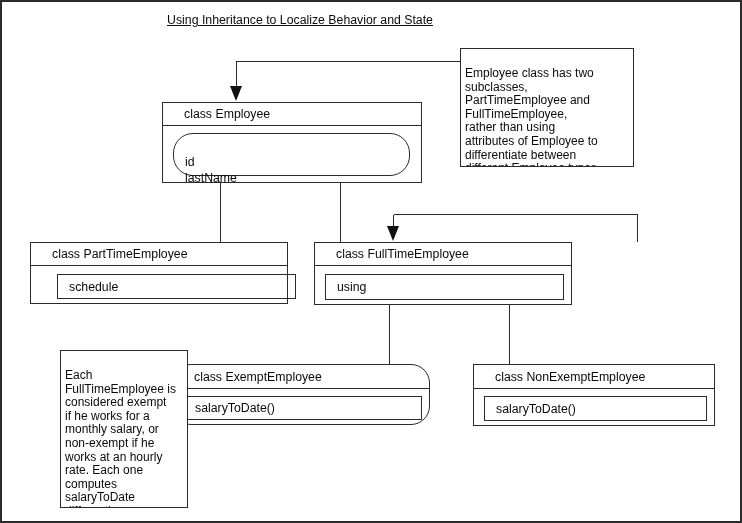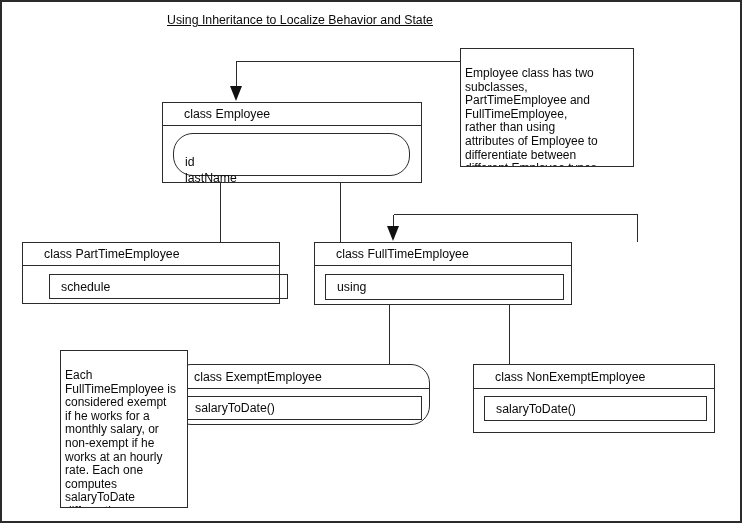--- a/index.html
+++ b/index.html
@@ -95,36 +95,36 @@
 <div id="canvas">
 
   <div class="title">Using Inheritance to Localize Behavior and State</div>
 
   <div class="cls" style="left:160px; top:100px; width:260px; height:81px;">
     <div class="cls-h" style="height:23px;">class Employee</div>
     <div class="cls-inner multi" style="left:10px; top:30px; width:237px; height:43px;">id
 lastName</div>
   </div>
 
-  <div class="cls" style="left:20px; top:240px; width:258px; height:62px;">
+  <div class="cls" style="left:28px; top:240px; width:258px; height:62px;">
     <div class="cls-h" style="height:23px;">class PartTimeEmployee</div>
     <div class="cls-inner" style="left:10px; top:31px; width:239px; height:25px;margin-left:16px;">schedule</div>
   </div>
 
   <div class="cls" style="left:312px; top:240px; width:258px; height:63px;">
     <div class="cls-h" style="height:23px;">class FullTimeEmployee</div>
     <div class="cls-inner" style="left:10px; top:31px; width:239px; height:26px;">using</div>
   </div>
 
   <div class="cls" style="left:170px; top:362px; width:258px; height:61px;border-radius:19px;">
     <div class="cls-h" style="height:24px;">class ExemptEmployee</div>
     <div class="cls-inner" style="left:10px; top:31px; width:239px; height:24px;">salaryToDate()</div>
   </div>
 
-  <div class="cls" style="left:471px; top:362px; width:242px; height:69px;">
+  <div class="cls" style="left:471px; top:362px; width:242px; height:62px;">
     <div class="cls-h" style="height:24px;">class NonExemptEmployee</div>
     <div class="cls-inner" style="left:10px; top:31px; width:223px; height:25px;">salaryToDate()</div>
   </div>
 
   <div class="note" style="left:458px; top:46px; width:174px; height:119px;">Employee class has two
 subclasses,
 PartTimeEmployee and
 FullTimeEmployee,
 rather than using
 attributes of Employee to

